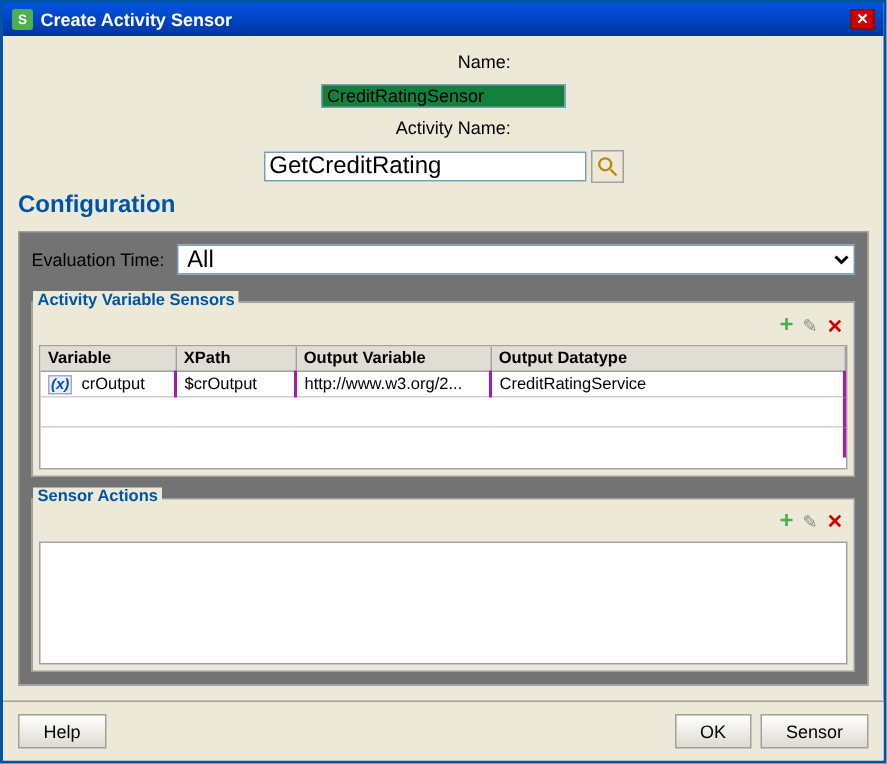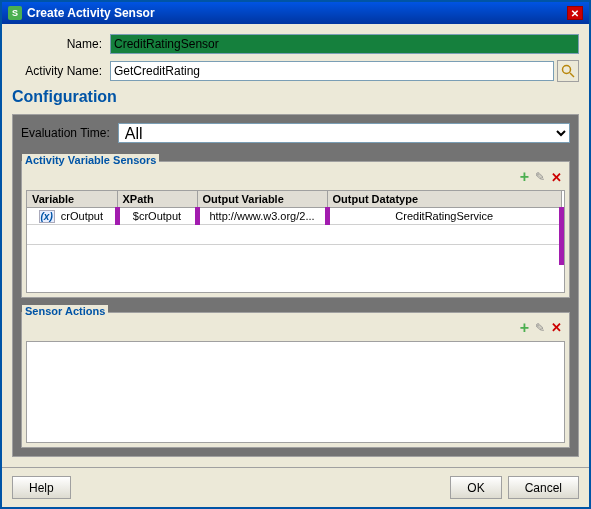--- a/index.html
+++ b/index.html
@@ -63,20 +63,21 @@
       padding: 10px;
       flex: 1;
       display: flex;
       flex-direction: column;
       gap: 6px;
     }
     .field-row {
       display: flex;
       align-items: center;
       gap: 8px;
+      flex-direction: column;
     }
     .field-label {
       width: 90px;
       text-align: right;
       font-size: 12px;
       color: #000;
     }
     .field-input {
       flex: 1;
       height: 20px;
@@ -91,21 +92,21 @@
       display: flex;
       align-items: center;
       gap: 3px;
     }
     .field-input-with-btn input {
       flex: 1;
       height: 20px;
       border: 1px solid #7a9eb5;
       background: white;
       padding: 0 3px;
-      font-size: 12px;
+      font-size: 16px;
       outline: none;
     }
     .search-btn {
       width: 22px;
       height: 22px;
       background: #ece9d8;
       border: 1px solid #a0a0a0;
       cursor: pointer;
       display: flex;
       align-items: center;
@@ -190,25 +191,24 @@
     }
     table th {
       background: #e0ddd4;
       border-bottom: 1px solid #a0a0a0;
       border-right: 1px solid #a0a0a0;
       padding: 2px 5px;
       text-align: left;
       font-weight: bold;
     }
     table td {
-      border-right: 5px solid #a21caf;
+      border-right: 2px solid #a21caf;
       border-bottom: 1px solid #d0d0d0;
       padding: 2px 5px;
       vertical-align: middle;
-      text-align: center;
     }
     table tr:last-child td {
       border-bottom: none;
     }
     .var-icon {
       color: #0054a6;
       font-size: 10px;
       font-style: italic;
       font-weight: bold;
       background: #e8eeff;
@@ -362,16 +362,16 @@
         <div class="empty-area" style="flex:1;"></div>
       </div>
 
     </div>
   </div>
 
   <div class="bottom-bar">
     <button class="btn">Help</button>
     <div class="btn-row">
       <button class="btn">OK</button>
-      <button class="btn">Cancel</button>
+      <button class="btn">Sensor</button>
     </div>
   </div>
 </div>
 
 </body></html>

